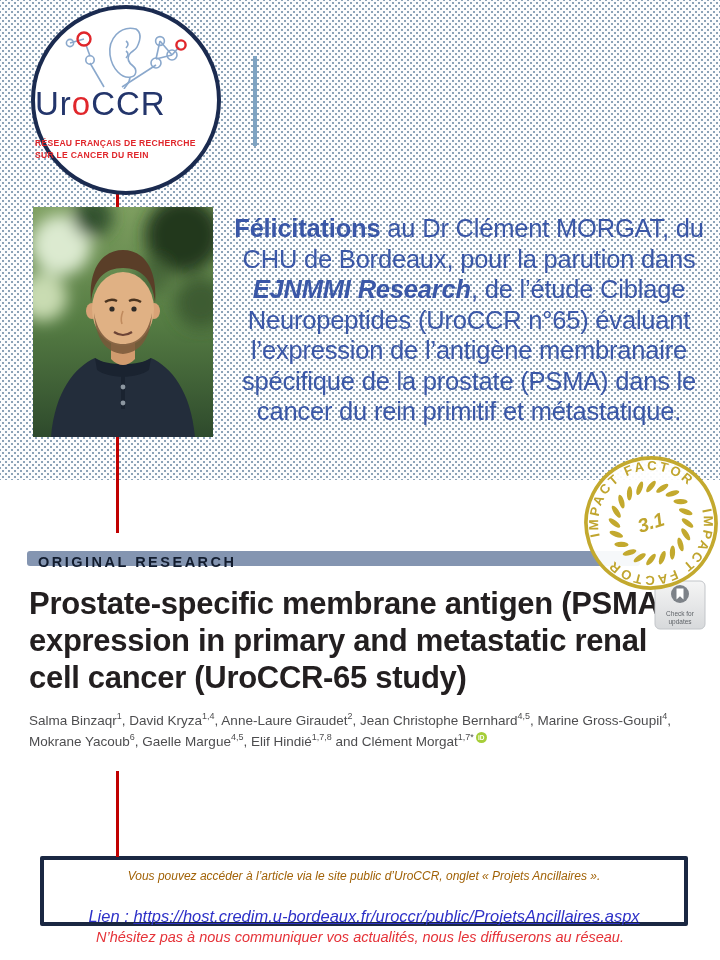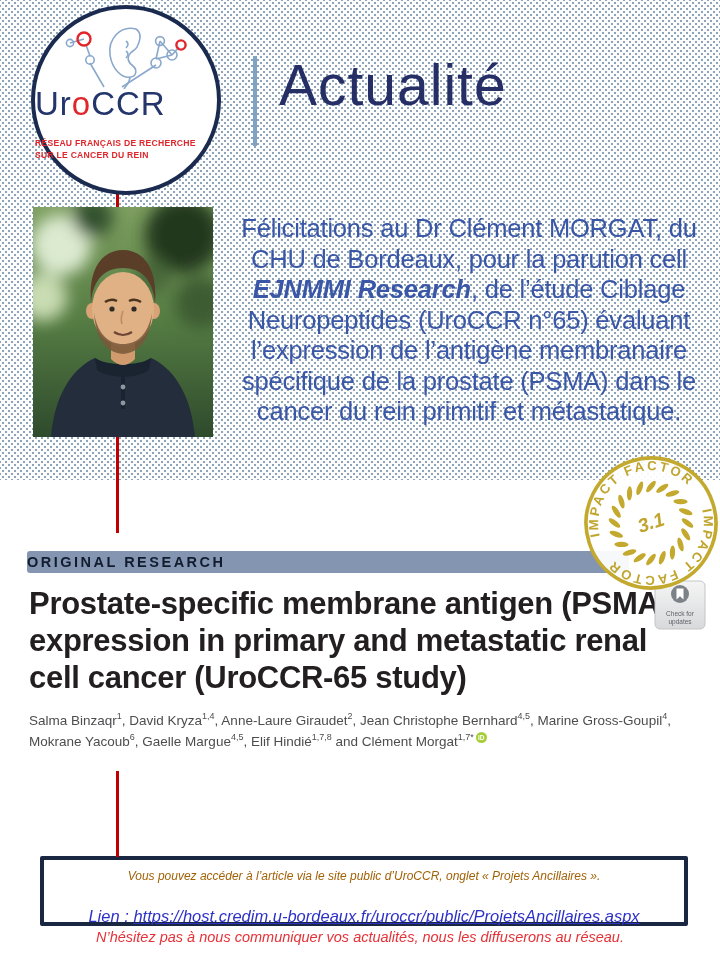--- a/index.html
+++ b/index.html
@@ -37,27 +37,27 @@
   .red-line.seg-b{top:436px;height:97px;}
   .red-line.seg-c{top:771px;height:86px;}
   
   .portrait{position:absolute;left:33px;top:207px;width:180px;height:230px;z-index:3;}
   
   .announcement{
     position:absolute;left:222px;top:211px;width:494px;height:218px;
     display:flex;align-items:center;justify-content:center;text-align:center;
     font-size:25.5px;line-height:1.2;color:#3a57a7;letter-spacing:-0.2px;
   }
-  .announcement b{font-weight:normal;margin-top:13px;}
+  .announcement b{font-weight:bold;margin-top:13px;}
   .announcement .journal{font-style:italic;font-weight:bold;}
   
   .section-bar{
-    position:absolute;left:27px;top:551px;width:602px;height:22px;border-radius:3px;
+    position:absolute;left:27px;top:551px;width:602px;height:15px;border-radius:3px;
     background:#8495b1;color:#121c2e;font-size:14.5px;font-weight:bold;
-    letter-spacing:2.5px;line-height:22px;
+    letter-spacing:2.5px;line-height:22px;padding-left:11px;
   }
   .paper-title{
     position:absolute;left:29px;top:585px;width:648px;
     font-size:31px;font-weight:bold;color:#231f20;line-height:1.2;letter-spacing:-0.3px;
   }
   .paper-authors{
     position:absolute;left:29px;top:710px;width:688px;
     font-size:13.5px;color:#4d4d4f;line-height:1.55;
   }
   .paper-authors sup{font-size:9px;}
@@ -124,21 +124,20 @@
       </g>
     </svg>
     <div class="brand"><span>Ur</span><span class="o-red">o</span><span>CCR</span></div>
     <div class="tagline">
       <div>RÉSEAU FRANÇAIS DE RECHERCHE</div>
       <div>SUR LE CANCER DU REIN</div>
     </div>
   </div>
 
   <div class="title-divider"></div>
-  <div class="page-title">Actualité</div>
 
   <svg class="portrait" width="180" height="230" viewBox="0 0 180 230">
     <defs>
       <linearGradient id="pbg" x1="0" y1="0" x2="0" y2="1">
         <stop offset="0" stop-color="#7e9f60"></stop>
           <stop offset="0.5" stop-color="#557c43"></stop>
           <stop offset="1" stop-color="#2e4a2c"></stop>
       </linearGradient>
       <filter id="blur8">
           <feGaussianBlur stdDeviation="8"></feGaussianBlur>
@@ -170,21 +169,21 @@
       <path d="M96,94 q6,-3 12,1" stroke="#4a331f" stroke-width="2.4" fill="none"></path>
       <circle cx="79" cy="102" r="2.6" fill="#2e2a26"></circle>
       <circle cx="101" cy="102" r="2.6" fill="#2e2a26"></circle>
       <path d="M90,104 q-3,8 -1,13" stroke="#c08b5e" stroke-width="1.6" fill="none"></path>
       <path d="M81,125 q9,6 18,0" stroke="#6d4436" stroke-width="2.2" fill="none"></path>
     </g>
   </svg>
 
   <div class="announcement">
     <p style="margin:0">
-      <b>Félicitations</b><span> au Dr Clément MORGAT, du CHU de Bordeaux, pour la parution cell </span><span class="journal">EJNMMI Research</span><span>, de l’étude Ciblage Neuropeptides (UroCCR n°65) évaluant l’expression de l’antigène membranaire spécifique de la prostate (PSMA) dans le cancer du rein primitif et métastatique.</span>
+      <b>Félicitations</b><span> au Dr Clément MORGAT, du CHU de Bordeaux, pour la parution dans </span><span class="journal">EJNMMI Research</span><span>, de l’étude Ciblage Neuropeptides (UroCCR n°65) évaluant l’expression de l’antigène membranaire spécifique de la prostate (PSMA) dans le cancer du rein primitif et métastatique.</span>
     </p>
   </div>
 
   <div class="section-bar">ORIGINAL RESEARCH</div>
   <div class="paper-title">Prostate-specific membrane antigen (PSMA) expression in primary and metastatic renal cell cancer (UroCCR-65 study)</div>
   <div class="paper-authors">Salma Binzaqr<sup>1</sup>, David Kryza<sup>1,4</sup>, Anne-Laure Giraudet<sup>2</sup>, Jean Christophe Bernhard<sup>4,5</sup>, Marine Gross-Goupil<sup>4</sup>, Mokrane Yacoub<sup>6</sup>, Gaelle Margue<sup>4,5</sup>, Elif Hindié<sup>1,7,8</sup> and Clément Morgat<sup>1,7*</sup><span class="orcid">iD</span></div>
 
   <svg class="impact-badge" viewBox="0 0 140 140">
     <defs>
       <path id="stampCircle" d="M18,70 A52,52 0 1 1 122,70 A52,52 0 1 1 18,70" fill="none"></path>

